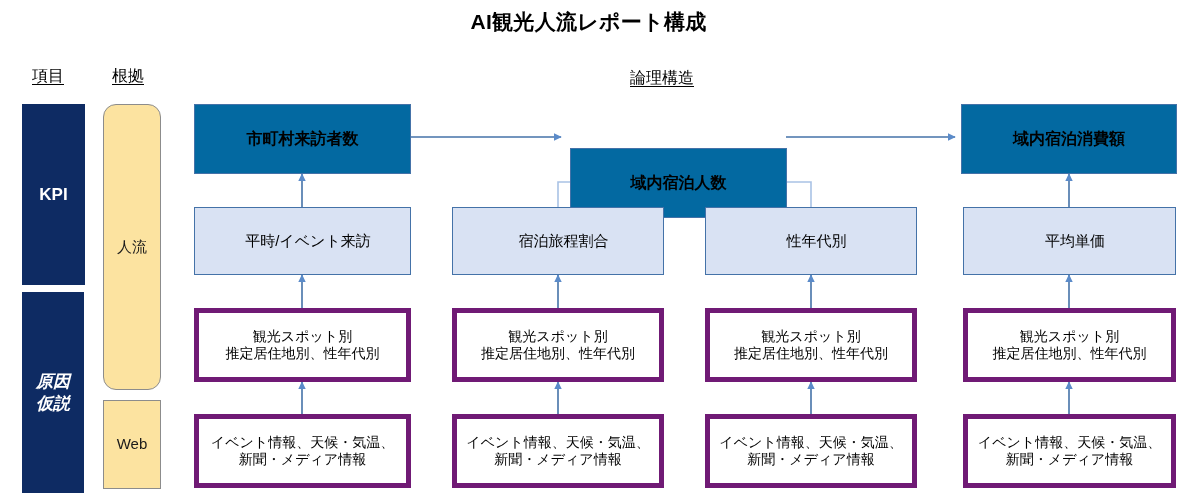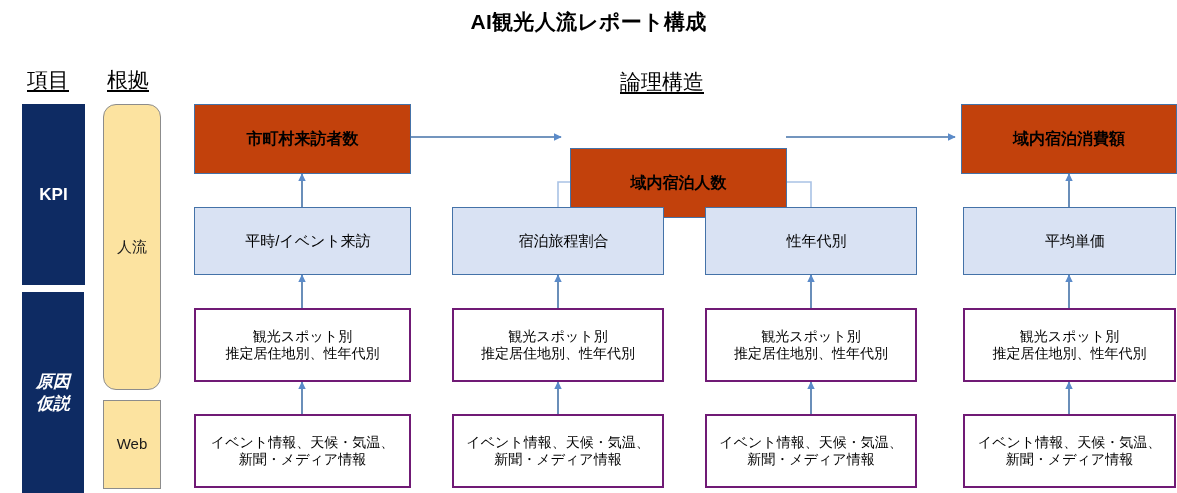--- a/index.html
+++ b/index.html
@@ -27,21 +27,21 @@
     width: 1177px;
     text-align: center;
     font-size: 21px;
     font-weight: bold;
     letter-spacing: 0.3px;
   }
 
   
   .col-head {
     position: absolute;
-    font-size: 21px;
+    font-size: 16px;
     font-weight: normal;
     text-align: center;
     text-decoration: underline;
     text-underline-offset: 3px;
     white-space: nowrap;
   }
 
   
   .box {
     position: absolute;
@@ -62,39 +62,39 @@
   }
 
   .evidence-band {
     background: #FCE3A0;
     color: #1a1a1a;
     font-size: 15px;
     border: 1px solid #8c8c8c;
   }
 
   .lvl1 {
-    background: #c2410c;
+    background: #0369a1;
     border: 1px solid #4472A8;
     color: #000000;
     font-size: 16px;
     font-weight: bold;
   }
 
   .lvl2 {
     background: #D9E2F3;
     border: 1px solid #4472A8;
     color: #000000;
     font-size: 15px;
     font-weight: normal;
     padding-left: 11px;
   }
 
   .lvl3, .lvl4 {
     background: #ffffff;
-    border: 2px solid #701a75;
+    border: 5px solid #701a75;
     color: #000000;
     font-size: 14px;
     font-weight: normal;
   }
 
   
   #wires {
     position: absolute;
     left: 0;
     top: 0;

